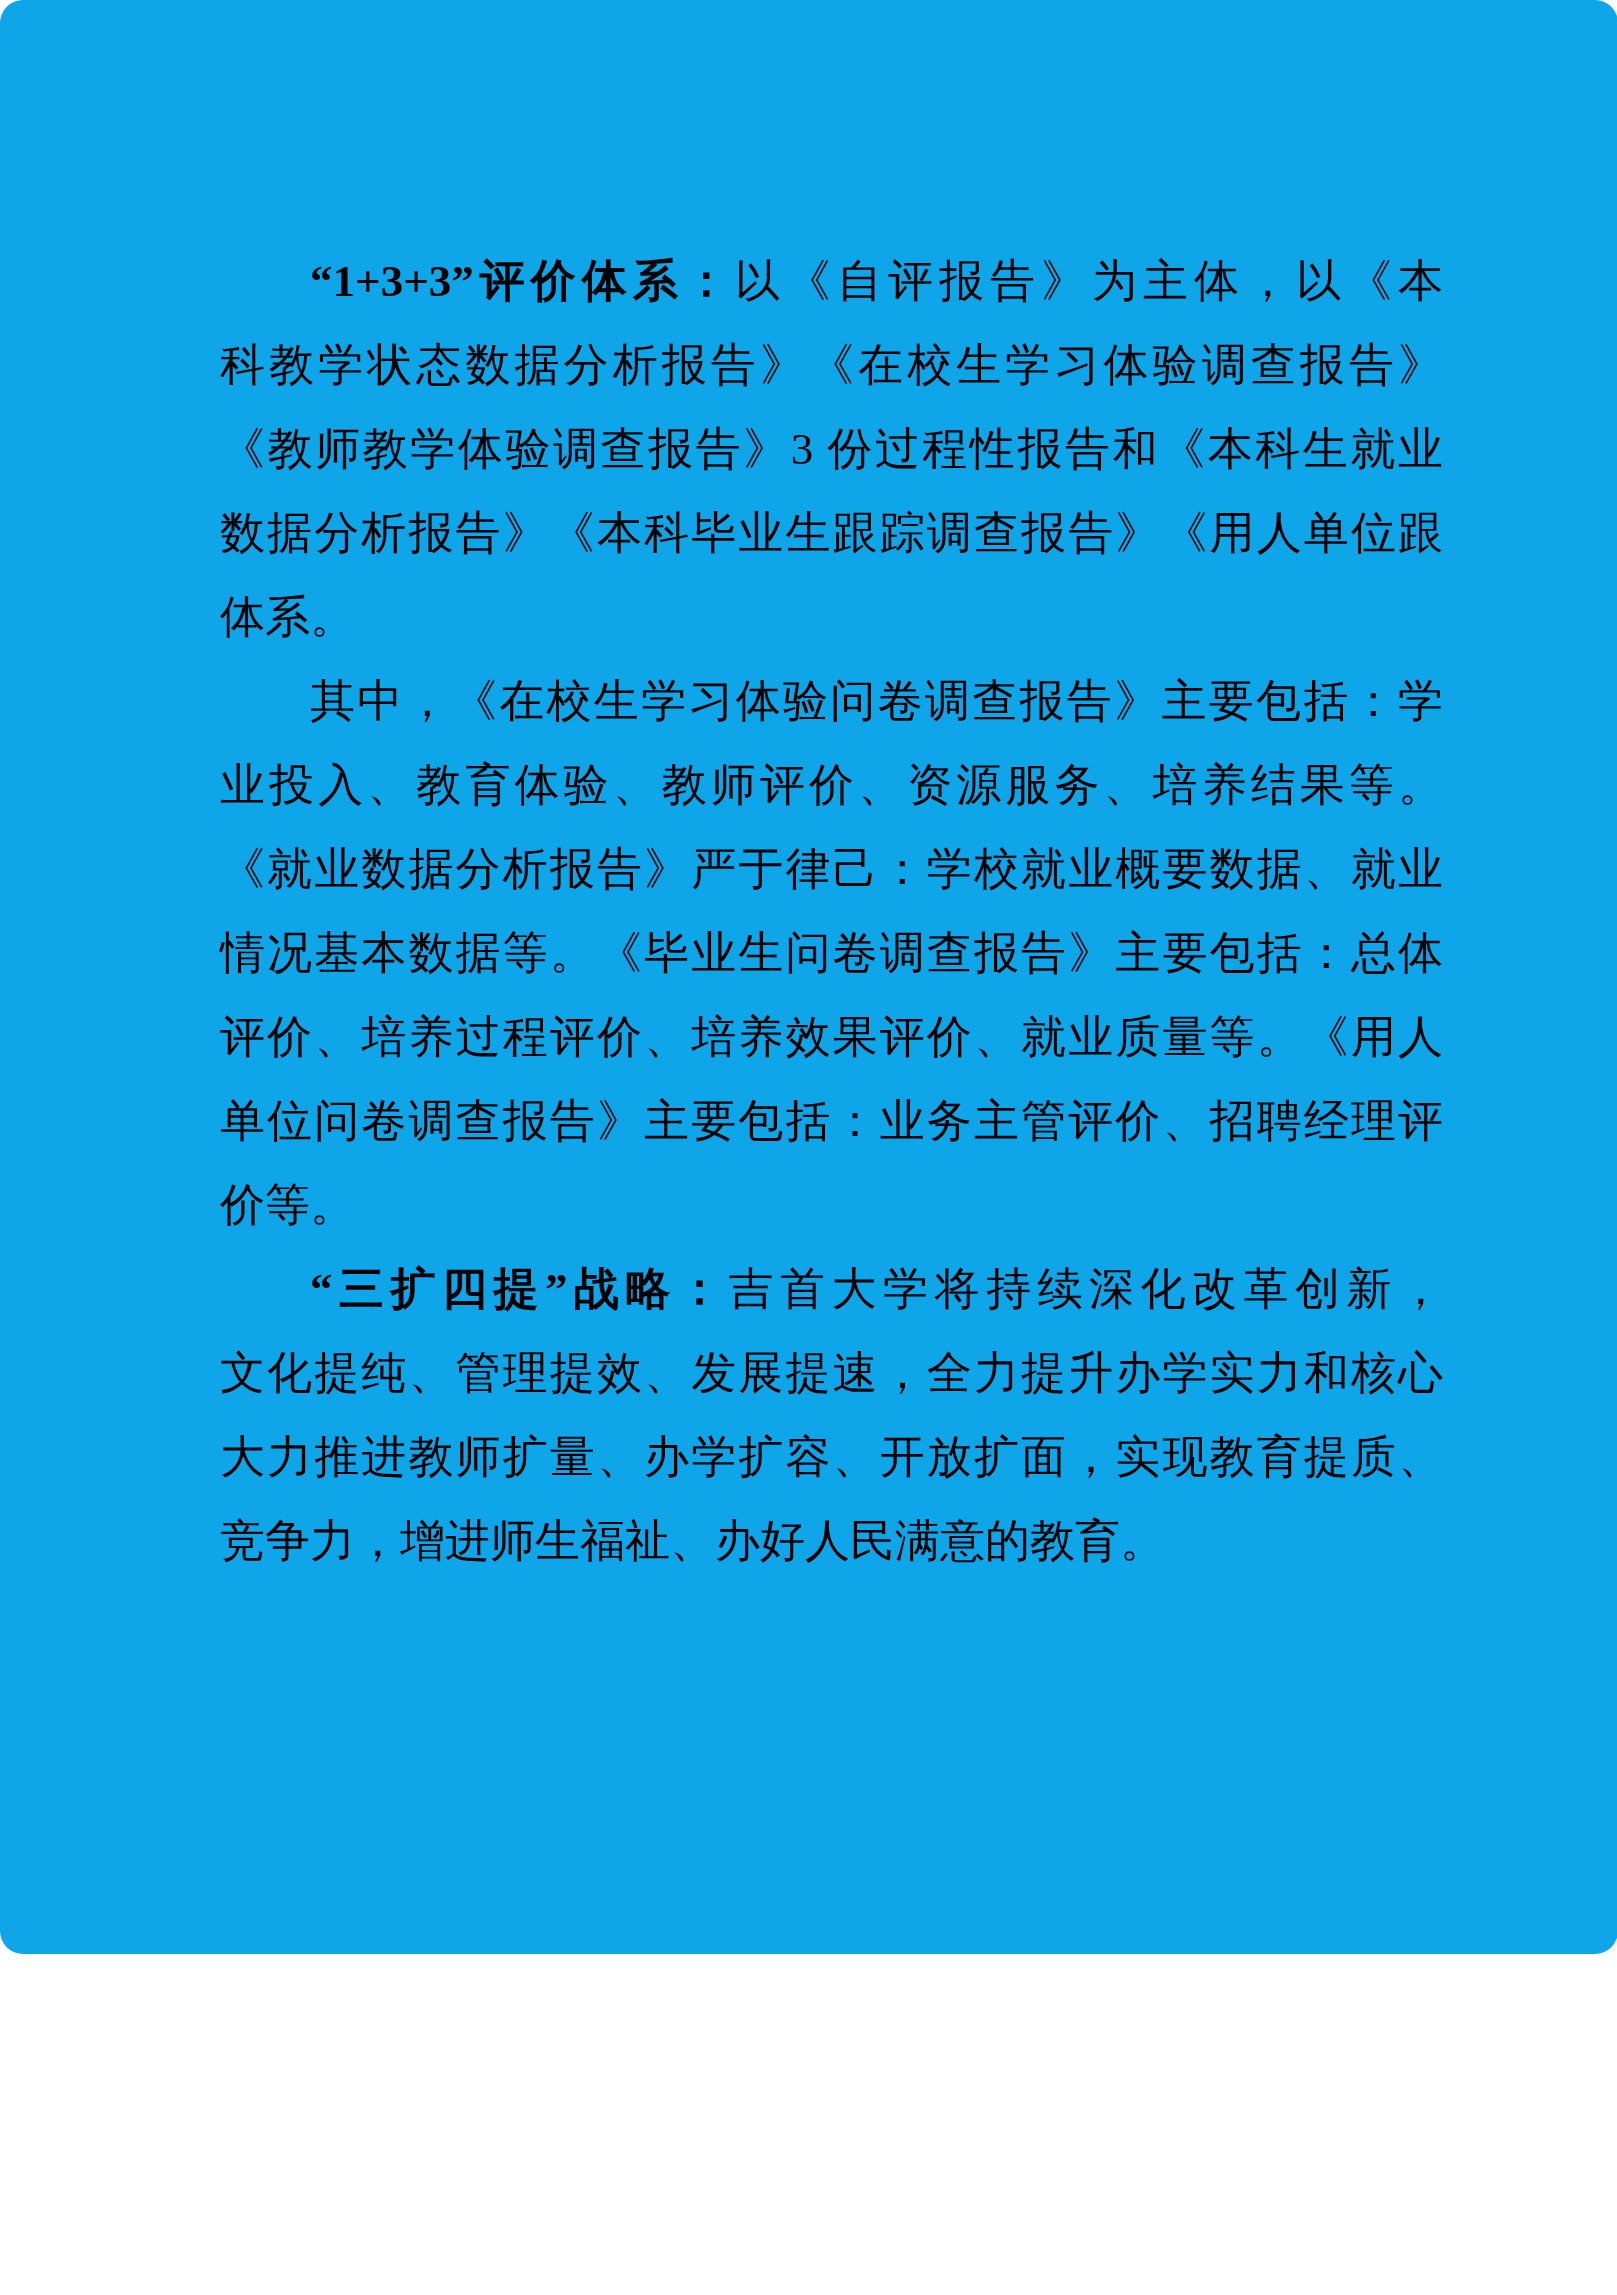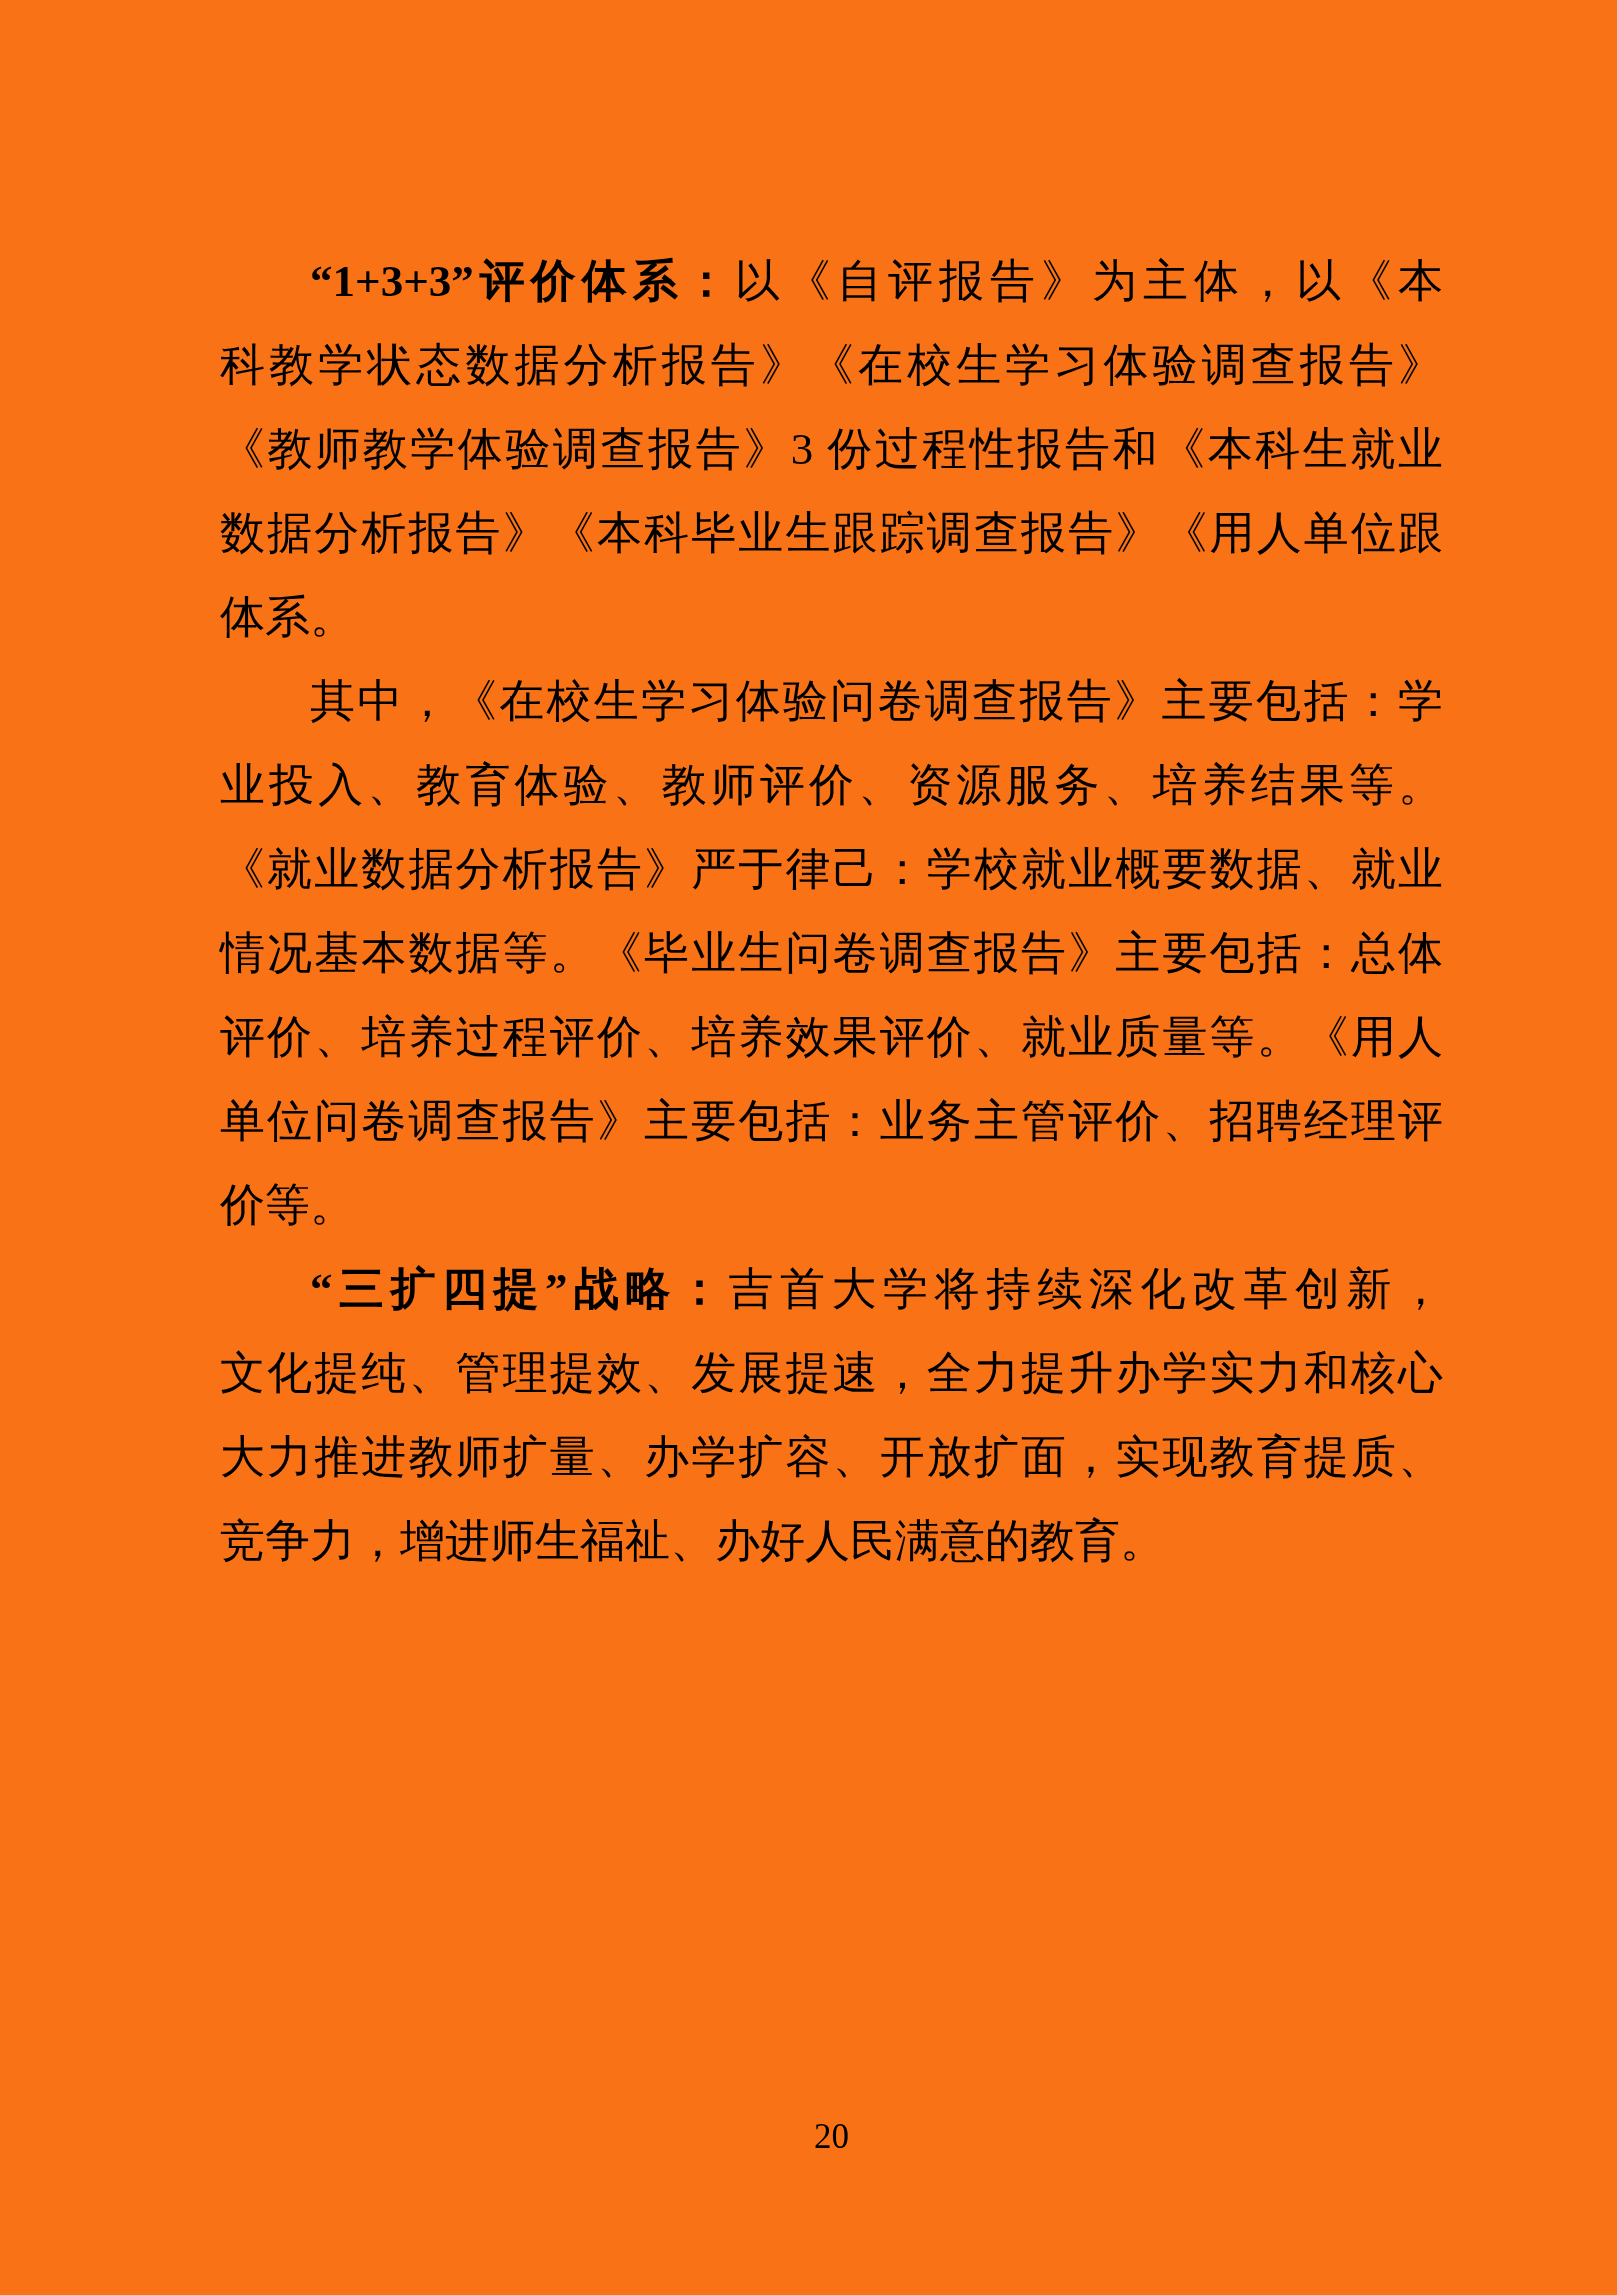--- a/index.html
+++ b/index.html
@@ -3,25 +3,26 @@
 <meta charset="utf-8">
 <style>
   html, body {
     margin: 0;
     padding: 0;
     background: #ffffff;
   }
   .page {
     position: relative;
     width: 1618px;
-    height: 2295px;
-    background: #f97316;
+    height: 1954px;
+    background: #0ea5e9;
     color: #000000;
     font-family: "Liberation Serif", "DejaVu Serif", serif;
     overflow: hidden;
+    border-radius: 23px;
   }
   .text-block {
     position: absolute;
     left: 220px;
     top: 239px;
     width: 1223px;
   }
   .line {
     height: 84px;
     line-height: 84px;

